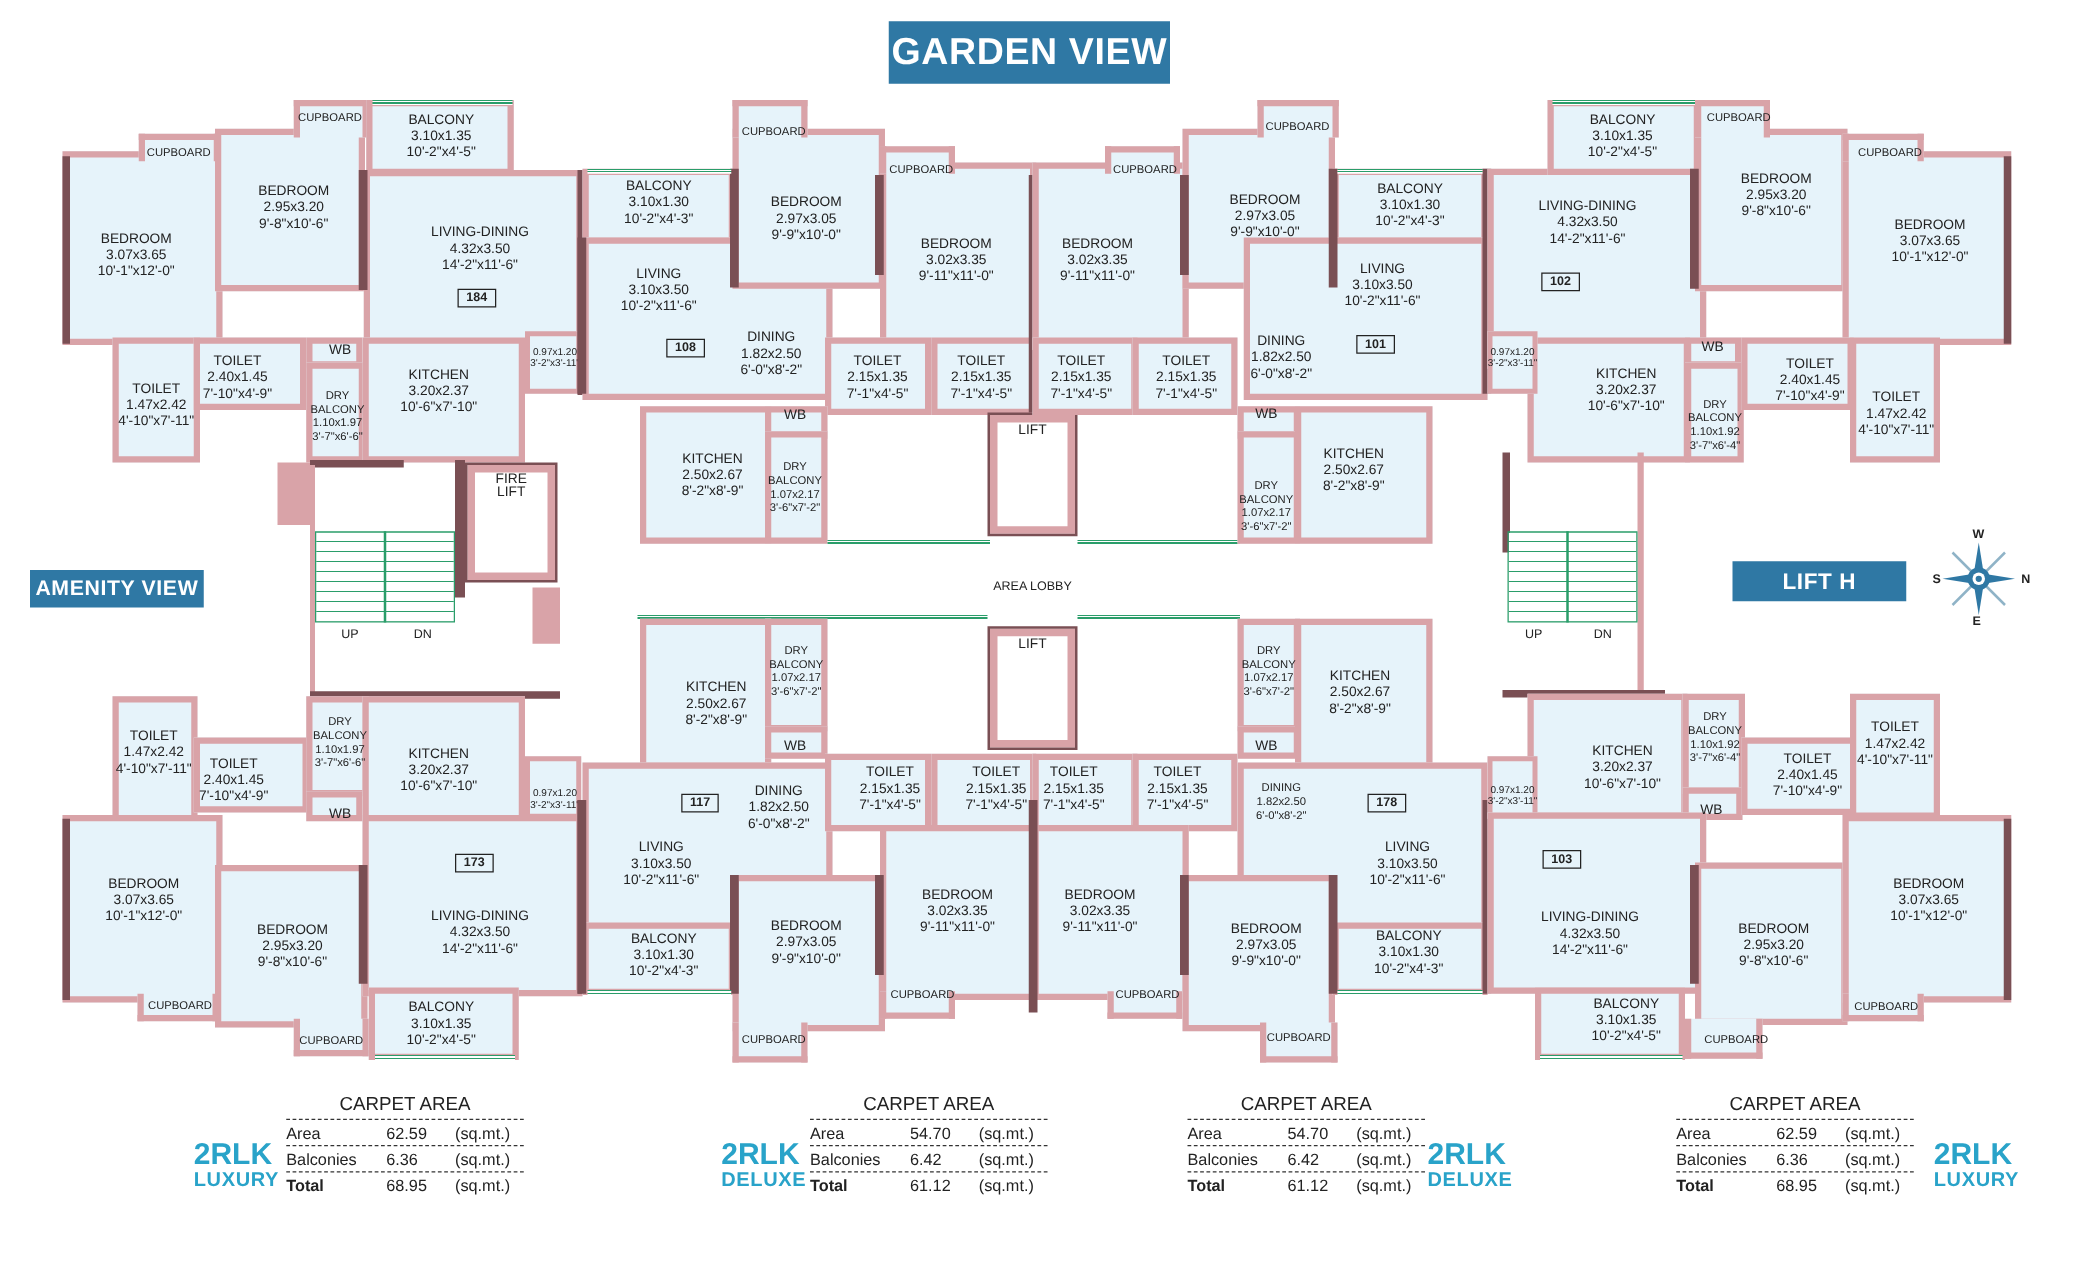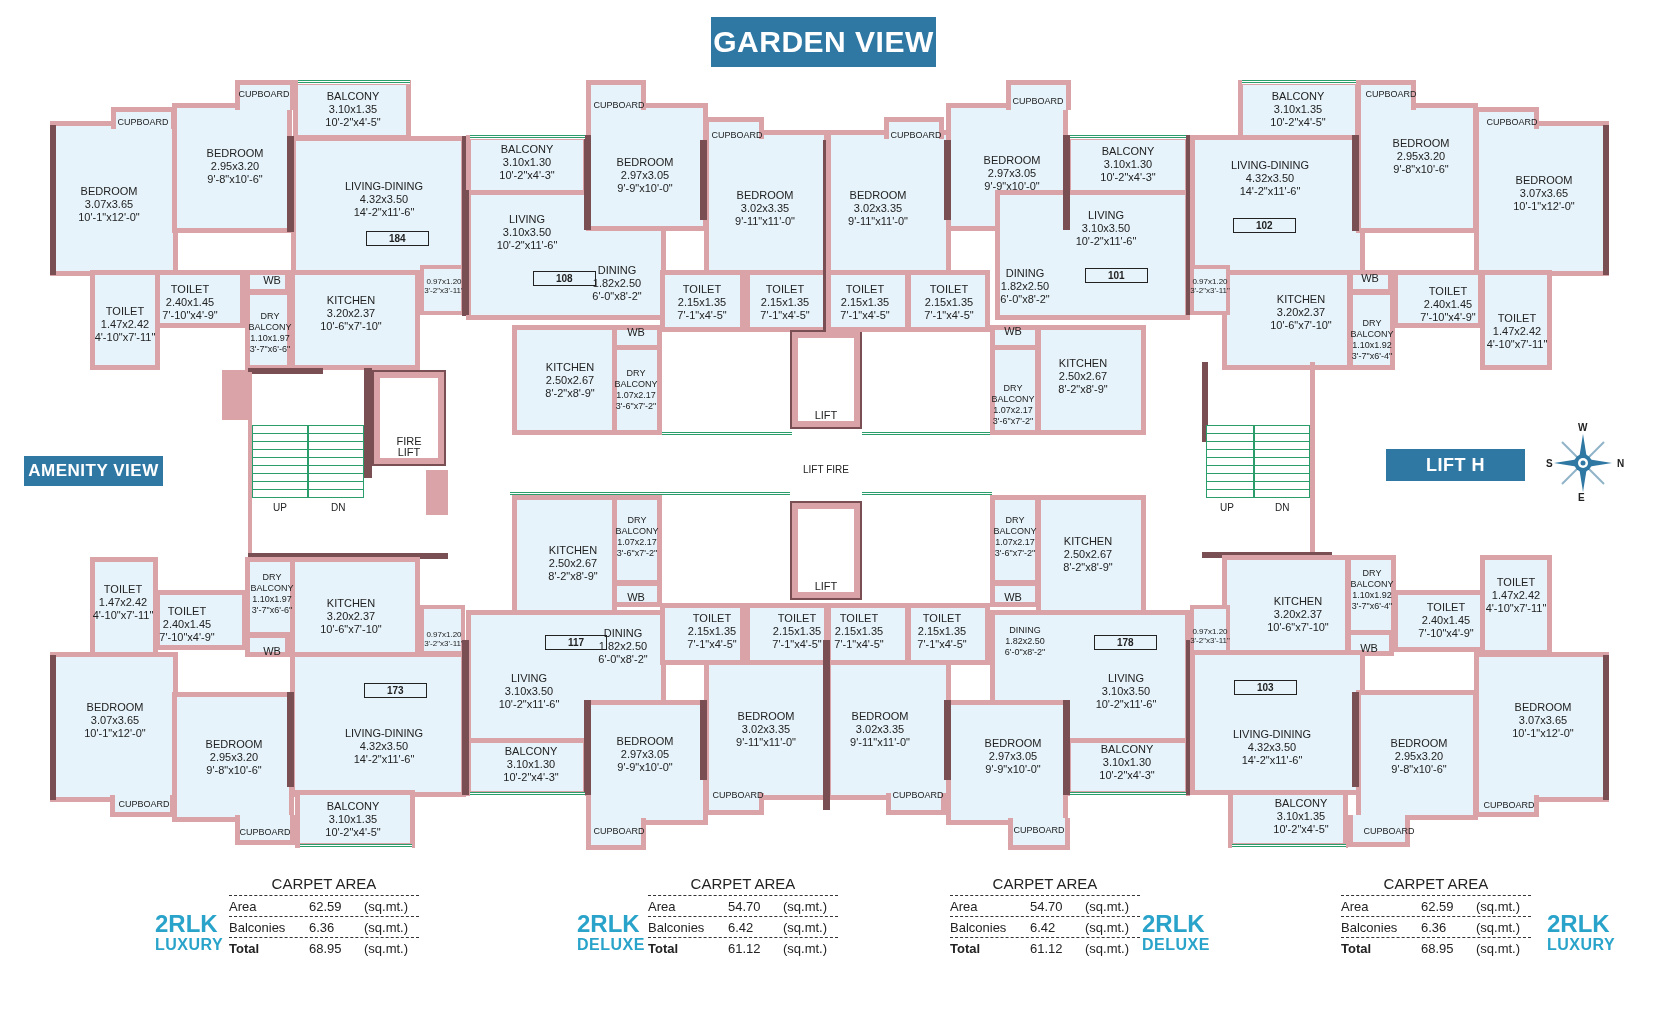--- a/index.html
+++ b/index.html
@@ -7,23 +7,23 @@
   .abs{position:absolute;}
   .banner{position:absolute;background:#2f78a4;color:#fff;font-weight:bold;display:flex;align-items:center;justify-content:center;letter-spacing:0.5px;}
   .room{position:absolute;background:#e6f3fa;border:5px solid #d9a3a8;box-sizing:border-box;}
   .room.thin{border-width:4px;}
   .wall-dark{position:absolute;background:#7a4f54;}
   .wall-pink{position:absolute;background:#d9a3a8;}
   .glaze{position:absolute;height:4px;background:repeating-linear-gradient(#2a9d6a 0 1px,#fff 1px 2px);}
   .lbl{position:absolute;text-align:center;font-size:11px;line-height:13px;color:#222;white-space:nowrap;transform:translateX(-50%);}
   .lbl .nm{display:block;}
   .lbl.sm{font-size:9px;line-height:11px;}
-  .unitno{position:absolute;border:1.5px solid #222;font-size:10px;font-weight:bold;padding:1px 22px;background:#e6f3fa;}
+  .unitno{position:absolute;border:1.5px solid #222;font-size:10px;font-weight:bold;padding:1px 6px;background:#e6f3fa;}
   .stairs{position:absolute;background:repeating-linear-gradient(#fff 0 7px,#2a9d6a 7px 8px);border:1px solid #2a9d6a;box-sizing:border-box;}
-  .lift{position:absolute;background:#fff;border:6px solid #d9a3a8;outline:2px solid #7a4f54;box-sizing:border-box;display:flex;align-items:flex-end;justify-content:center;font-size:11px;}
+  .lift{position:absolute;background:#fff;border:6px solid #d9a3a8;outline:2px solid #7a4f54;box-sizing:border-box;display:flex;align-items:flex-start;justify-content:center;font-size:11px;}
   .carpet{position:absolute;width:190px;font-size:13px;}
   .carpet .ttl{text-align:center;font-size:15px;margin-bottom:3px;}
   .carpet .row{display:flex;border-top:1px dashed #333;padding:3px 0 2px;}
   .carpet .row:last-child{font-weight:normal;}
   .carpet .c1{width:80px;}
   .carpet .c2{width:55px;}
   .carpet .c3{width:55px;}
   .carpet .row.total .c1{font-weight:bold;}
   .typ{position:absolute;text-align:center;color:#29a3c9;font-weight:bold;}
   .typ .big{font-size:24px;line-height:24px;}
@@ -340,21 +340,21 @@
 <div>
   <div class="wall-dark" style="left:1202px;top:362px;width:6px;height:80px;"></div>
   <div class="wall-dark" style="left:1202px;top:552px;width:130px;height:6px;"></div>
   <div class="wall-pink" style="left:1310px;top:362px;width:5px;height:190px;"></div>
   <div class="stairs" style="left:1206px;top:425px;width:104px;height:73px;"></div>
   <div class="abs" style="left:1253px;top:425px;width:2px;height:73px;background:#2a9d6a;"></div>
   <span class="abs" style="left:1220px;top:502px;font-size:10px;">UP</span>
   <span class="abs" style="left:1275px;top:502px;font-size:10px;">DN</span>
 </div>
 
-<span class="lobby" style="left:826px;top:464px;">LIFT FIRE</span>
+<span class="lobby" style="left:826px;top:464px;">AREA LOBBY</span>
 <div class="glaze" style="left:510px;top:492px;width:280px;"></div>
 <div class="glaze" style="left:862px;top:492px;width:130px;"></div>
 
 <div class="lift" style="left:792px;top:503px;width:68px;height:95px;">
     <span>LIFT</span>
   </div>
 
 <div>
   <div class="room" style="left:90px;top:557px;width:68px;height:100px;"></div>
   <div class="room" style="left:155px;top:590px;width:92px;height:60px;"></div>

